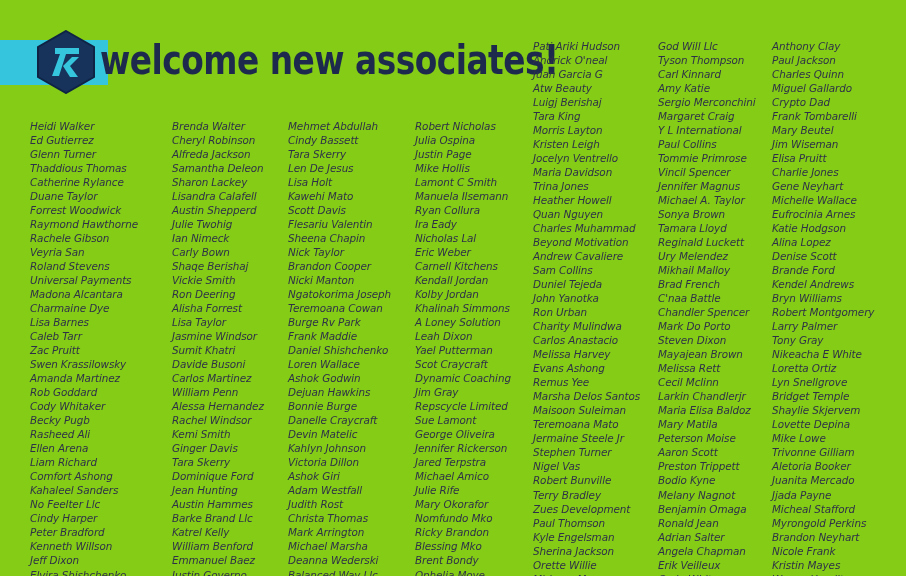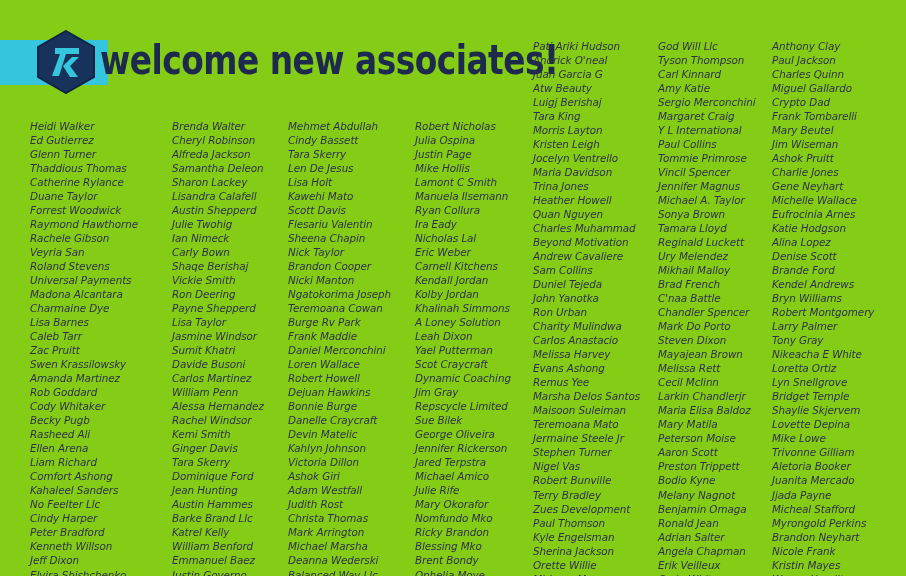--- a/index.html
+++ b/index.html
@@ -159,21 +159,21 @@
         <span class="name-entry">Samantha Deleon</span>
         <span class="name-entry">Sharon Lackey</span>
         <span class="name-entry">Lisandra Calafell</span>
         <span class="name-entry">Austin Shepperd</span>
         <span class="name-entry">Julie Twohig</span>
         <span class="name-entry">Ian Nimeck</span>
         <span class="name-entry">Carly Bown</span>
         <span class="name-entry">Shaqe Berishaj</span>
         <span class="name-entry">Vickie Smith</span>
         <span class="name-entry">Ron Deering</span>
-        <span class="name-entry">Payne Shepperd</span>
+        <span class="name-entry">Alisha Forrest</span>
         <span class="name-entry">Lisa Taylor</span>
         <span class="name-entry">Jasmine Windsor</span>
         <span class="name-entry">Sumit Khatri</span>
         <span class="name-entry">Davide Busoni</span>
         <span class="name-entry">Carlos Martinez</span>
         <span class="name-entry">William Penn</span>
         <span class="name-entry">Alessa Hernandez</span>
         <span class="name-entry">Rachel Windsor</span>
         <span class="name-entry">Kemi Smith</span>
         <span class="name-entry">Ginger Davis</span>
@@ -197,23 +197,23 @@
         <span class="name-entry">Scott Davis</span>
         <span class="name-entry">Flesariu Valentin</span>
         <span class="name-entry">Sheena Chapin</span>
         <span class="name-entry">Nick Taylor</span>
         <span class="name-entry">Brandon Cooper</span>
         <span class="name-entry">Nicki Manton</span>
         <span class="name-entry">Ngatokorima Joseph</span>
         <span class="name-entry">Teremoana Cowan</span>
         <span class="name-entry">Burge Rv Park</span>
         <span class="name-entry">Frank Maddie</span>
-        <span class="name-entry">Daniel Merconchini</span>
+        <span class="name-entry">Daniel Shishchenko</span>
         <span class="name-entry">Loren Wallace</span>
-        <span class="name-entry">Robert Howell</span>
+        <span class="name-entry">Ashok Godwin</span>
         <span class="name-entry">Dejuan Hawkins</span>
         <span class="name-entry">Bonnie Burge</span>
         <span class="name-entry">Danelle Craycraft</span>
         <span class="name-entry">Devin Matelic</span>
         <span class="name-entry">Kahlyn Johnson</span>
         <span class="name-entry">Victoria Dillon</span>
         <span class="name-entry">Ashok Giri</span>
         <span class="name-entry">Adam Westfall</span>
         <span class="name-entry">Judith Rost</span>
         <span class="name-entry">Christa Thomas</span>
@@ -237,21 +237,21 @@
         <span class="name-entry">Kendall Jordan</span>
         <span class="name-entry">Kolby Jordan</span>
         <span class="name-entry">Khalinah Simmons</span>
         <span class="name-entry">A Loney Solution</span>
         <span class="name-entry">Leah Dixon</span>
         <span class="name-entry">Yael Putterman</span>
         <span class="name-entry">Scot Craycraft</span>
         <span class="name-entry">Dynamic Coaching</span>
         <span class="name-entry">Jim Gray</span>
         <span class="name-entry">Repscycle Limited</span>
-        <span class="name-entry">Sue Bilek</span>
+        <span class="name-entry">Sue Lamont</span>
         <span class="name-entry">George Oliveira</span>
         <span class="name-entry">Jennifer Rickerson</span>
         <span class="name-entry">Jared Terpstra</span>
         <span class="name-entry">Michael Amico</span>
         <span class="name-entry">Julie Rife</span>
         <span class="name-entry">Mary Okorafor</span>
         <span class="name-entry">Nomfundo Mko</span>
         <span class="name-entry">Ricky Brandon</span>
         <span class="name-entry">Blessing Mko</span>
         <span class="name-entry">Brent Bondy</span>
@@ -341,21 +341,21 @@
       </div>
     <div class="name-column col-6">
         <span class="name-entry">Anthony Clay</span>
         <span class="name-entry">Paul Jackson</span>
         <span class="name-entry">Charles Quinn</span>
         <span class="name-entry">Miguel Gallardo</span>
         <span class="name-entry">Crypto Dad</span>
         <span class="name-entry">Frank Tombarelli</span>
         <span class="name-entry">Mary Beutel</span>
         <span class="name-entry">Jim Wiseman</span>
-        <span class="name-entry">Ashok Pruitt</span>
+        <span class="name-entry">Elisa Pruitt</span>
         <span class="name-entry">Charlie Jones</span>
         <span class="name-entry">Gene Neyhart</span>
         <span class="name-entry">Michelle Wallace</span>
         <span class="name-entry">Eufrocinia Arnes</span>
         <span class="name-entry">Katie Hodgson</span>
         <span class="name-entry">Alina Lopez</span>
         <span class="name-entry">Denise Scott</span>
         <span class="name-entry">Brande Ford</span>
         <span class="name-entry">Kendel Andrews</span>
         <span class="name-entry">Bryn Williams</span>

